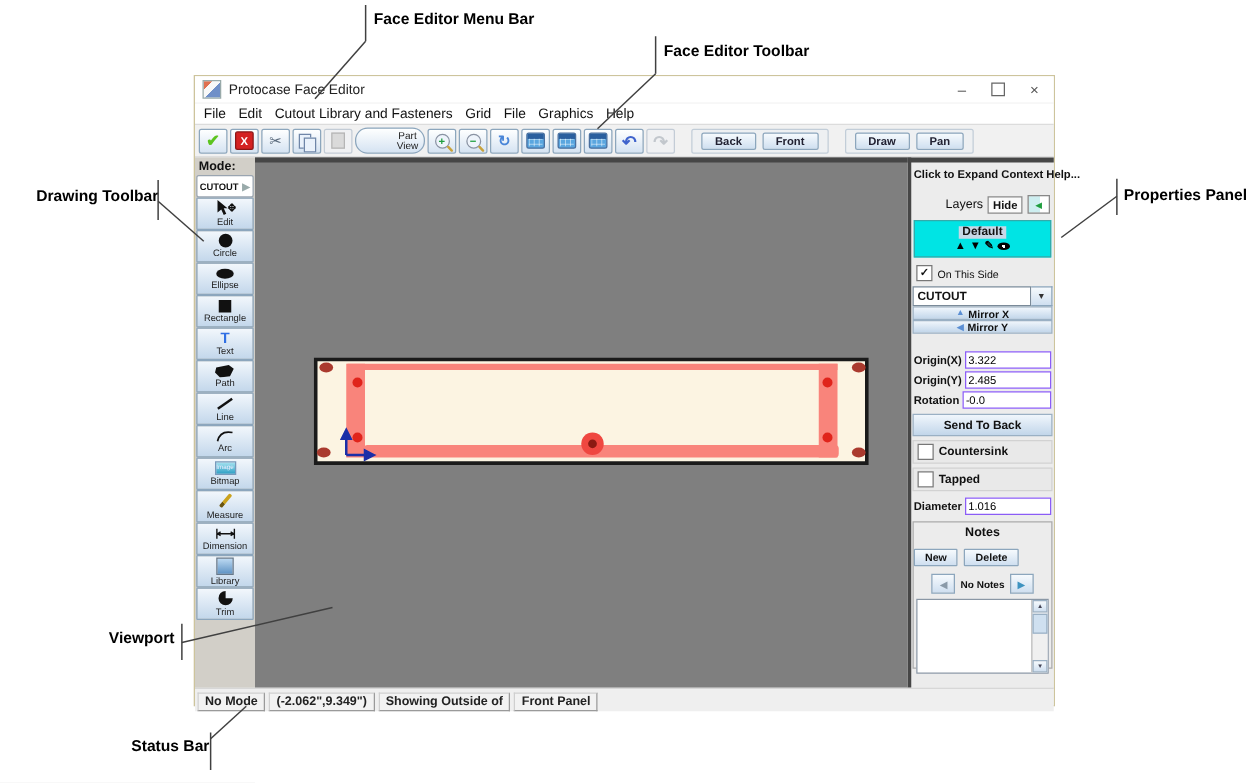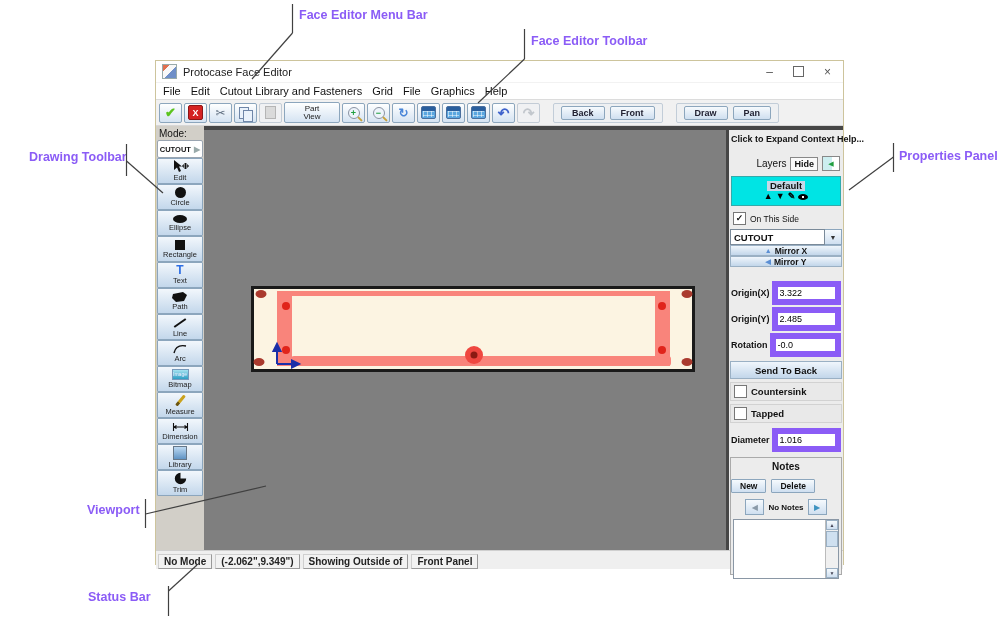--- a/index.html
+++ b/index.html
@@ -1,19 +1,19 @@
 <!DOCTYPE html>
 <html><head>
 <meta charset="utf-8">
 <style>
   html,body{margin:0;padding:0}
   body{width:1004px;height:626px;position:relative;background:#fff;
        font-family:"Liberation Sans",sans-serif;overflow:hidden;color:#111}
   
-  .ann{position:absolute;font-size:12.5px;font-weight:bold;color:#8b5cf6;white-space:nowrap}
+  .ann{position:absolute;font-size:12.5px;font-weight:bold;color:#000000;white-space:nowrap}
   #leader-svg{position:absolute;left:0;top:0;width:1004px;height:626px;z-index:50;pointer-events:none}
   
   #app{position:absolute;left:155px;top:60px;width:689px;height:505px;
        background:#f0f0f0;border:1px solid #cdc49c;box-sizing:border-box;z-index:10}
   #titlebar{height:21px;background:#fff;display:flex;align-items:center;padding:0 6px;border-bottom:1px solid #f2f2f2}
   #app-icon{width:13px;height:13px;border:1px solid #9aa;margin-right:6px;
       background:linear-gradient(135deg,#e07050 25%,#f8f8f8 25% 55%,#6f8fc8 55%)}
   #title-text{font-size:11px;color:#222}
   #win-controls{margin-left:auto;display:flex;align-items:center;gap:20px;padding-right:6px}
   .wc{font-size:12px;color:#555;line-height:12px;cursor:default}
@@ -27,22 +27,22 @@
         background:linear-gradient(#feffff,#d5e3f2);display:flex;align-items:center;justify-content:center;position:relative}
   .tbtn.disabled{border-color:#c3ccd6;background:#f0f1f3}
   .g{line-height:1}
   .apply{color:#5cc41f;font-weight:bold;font-size:13px}
   .cancel-box{width:13px;height:13px;background:#d42222;border:1px solid #8c1515;border-radius:2px;
       color:#fff;font-size:9px;font-weight:bold;display:flex;align-items:center;justify-content:center}
   .cut{color:#5b6b7d;font-size:12px}
   .page{position:absolute;width:8px;height:10px;background:#eaf2fb;border:1px solid #6f86a8}
   .page.p1{left:4px;top:3px}.page.p2{left:8px;top:6px}
   .page-gray{width:9px;height:11px;background:#dadada;border:1px solid #b5b5b5}
-  .partview{width:56px;height:21px;border:1px solid #8ca6bd;border-radius:2px;box-sizing:border-box;
-      background:linear-gradient(#feffff,#d5e3f2);display:flex;align-items:center;justify-content:center}
+  .partview{width:56px;height:21px;border:1px solid #8ca6bd;border-radius:10px;box-sizing:border-box;
+      background:linear-gradient(#feffff,#d5e3f2);display:flex;align-items:center;justify-content:flex-end}
   .partview span{display:block;width:26px;font-size:8px;line-height:8px;text-align:center;color:#222}
   .mag{width:10px;height:10px;border:1.5px solid #8a93a3;border-radius:50%;background:#eef4fb;
       position:relative;display:flex;align-items:center;justify-content:center}
   .mag::after{content:"";position:absolute;width:6px;height:2px;background:#c9a23a;border-radius:1px;
       right:-4px;bottom:-2px;transform:rotate(45deg)}
   .magsign{color:#1f9e3e;font-size:9px;font-weight:bold}
   .refresh{color:#4a86d8;font-size:12px;font-weight:bold}
   .grid-ic{width:15px;height:13px;border:1px solid #4a6f9e;border-radius:2px;box-sizing:border-box;
       background:linear-gradient(#2a5f9e 0 4px,#5aa6df 4px),#5aa6df;position:relative;overflow:hidden}
   .grid-ic::after{content:"";position:absolute;left:1px;top:4px;right:1px;bottom:1px;
@@ -51,21 +51,21 @@
       background-size:4px 4px}
   .undo{color:#3f63cc;font-size:14px;font-weight:bold}
   .redo{color:#c2c7cd;font-size:14px;font-weight:bold}
   .tgroup{border:1px solid #c2cdd8;background:#eef0f2;display:flex;gap:5px;align-items:center;
       padding:2px 7px;margin-left:11px;border-radius:2px}
   .gbtn{border:1px solid #8ca6bd;border-radius:2px;background:linear-gradient(#f6fafd,#cfdff0);
       font-size:9px;color:#223;padding:1px 10px;font-weight:bold}
   
   #content{display:flex;height:424px}
   #drawtools{width:48px;background:#d2cfc8;box-sizing:border-box}
-  #mode-label{font-size:10px;font-weight:normal;padding:2px 0 1px 3px;color:#111}
+  #mode-label{font-size:10px;font-weight:bold;padding:2px 0 1px 3px;color:#111}
   #mode-btn{margin:0 1px;height:16px;background:#fff;border:1px solid #9aa5b1;border-radius:2px;
       display:flex;align-items:center;justify-content:center;gap:3px;font-size:7.5px;font-weight:bold}
   #mode-btn .arr{color:#9aa;font-size:8px}
   .tool{width:46px;height:26px;margin-left:1px;border:1px solid #8ca6bd;box-sizing:border-box;border-radius:1px;
       background:linear-gradient(#f2f7fc,#c3d7eb);display:flex;flex-direction:column;align-items:center;justify-content:center;gap:1px}
   .tool .lbl{font-size:7.5px;line-height:7.5px;color:#222}
   .ic-circle{width:11px;height:11px;background:#111;border-radius:50%}
   .ic-ellipse{width:14px;height:8px;background:#111;border-radius:50%}
   .ic-rect{width:10px;height:10px;background:#111}
   .ic-text{color:#2f6fe4;font-weight:bold;font-size:12px;line-height:11px}
@@ -102,21 +102,21 @@
   #type-value{flex:1;background:#fff;border:1px solid #7a8a99;font-weight:bold;font-size:9.5px;
       display:flex;align-items:center;padding-left:3px}
   #type-arrow{width:16px;border:1px solid #8ca6bd;border-left:none;background:linear-gradient(#f6fafd,#cfdff0);
       display:flex;align-items:center;justify-content:center;font-size:7px;color:#333}
   .mirror-btn{margin:0 1px;height:11px;border:1px solid #9ab0c4;box-sizing:border-box;
       background:linear-gradient(#f0f6fc,#c2d6ea);display:flex;align-items:center;justify-content:center;gap:3px;
       font-size:8.5px;font-weight:bold}
   .mirror-btn .mi{color:#5b8fd4;font-size:7px}
   .field-row{display:flex;align-items:center;margin:2px 2px 0 2px;gap:2px}
   .field-row .fl{font-weight:bold;font-size:9px;white-space:nowrap}
-  .field-row input{flex:1;min-width:0;height:12px;border:6px solid #8b5cf6;font-size:9px;
+  .field-row input{flex:1;min-width:0;height:12px;border:1px solid #8b5cf6;font-size:9px;
       font-family:"Liberation Sans",sans-serif;padding:0 2px;background:#fff}
   #send-back{margin:4px 1px 0 1px;height:16px;border:1px solid #9ab0c4;background:linear-gradient(#f0f6fc,#c2d6ea);
       display:flex;align-items:center;justify-content:center;font-size:9.5px;font-weight:bold}
   #notes-group{margin:5px 1px 0 1px;border:1px solid #aaa;height:118px;box-sizing:border-box;background:#ececec}
   #notes-title{text-align:center;font-size:10px;font-weight:bold;margin-top:3px}
   #notes-btns{display:flex;justify-content:flex-start;gap:5px;margin-top:7px}
   #notes-btns .nbtn{border:1px solid #8ca6bd;background:linear-gradient(#f6fafd,#cfdff0);
       font-size:8.5px;font-weight:bold;padding:1px 8px;border-radius:1px}
   #notes-nav{display:flex;justify-content:center;align-items:center;gap:4px;margin-top:6px}
   .navbtn{width:17px;height:14px;border:1px solid #8ca6bd;background:linear-gradient(#f6fafd,#cfdff0);
@@ -137,21 +137,21 @@
       font-size:10px;font-weight:bold;color:#222;padding:0 5px;line-height:13px;white-space:nowrap}
 </style>
 </head>
 <body>
 
 <div class="ann" style="left:299px;top:8px">Face Editor Menu Bar</div>
 <div class="ann" style="left:531px;top:34px">Face Editor Toolbar</div>
 <div class="ann" style="left:29px;top:150px">Drawing Toolbar</div>
 <div class="ann" style="left:899px;top:149px">Properties Panel</div>
 <div class="ann" style="left:87px;top:503px">Viewport</div>
-<div class="ann" style="left:88px;top:590px">Status Bar</div>
+<div class="ann" style="left:105px;top:590px">Status Bar</div>
 
 <div id="app">
 
   <div id="titlebar">
     <div id="app-icon"></div>
     <div id="title-text">Protocase Face Editor</div>
     <div id="win-controls">
       <span class="wc">–</span>
       <span class="wc wc-max"></span>
       <span class="wc">×</span>

